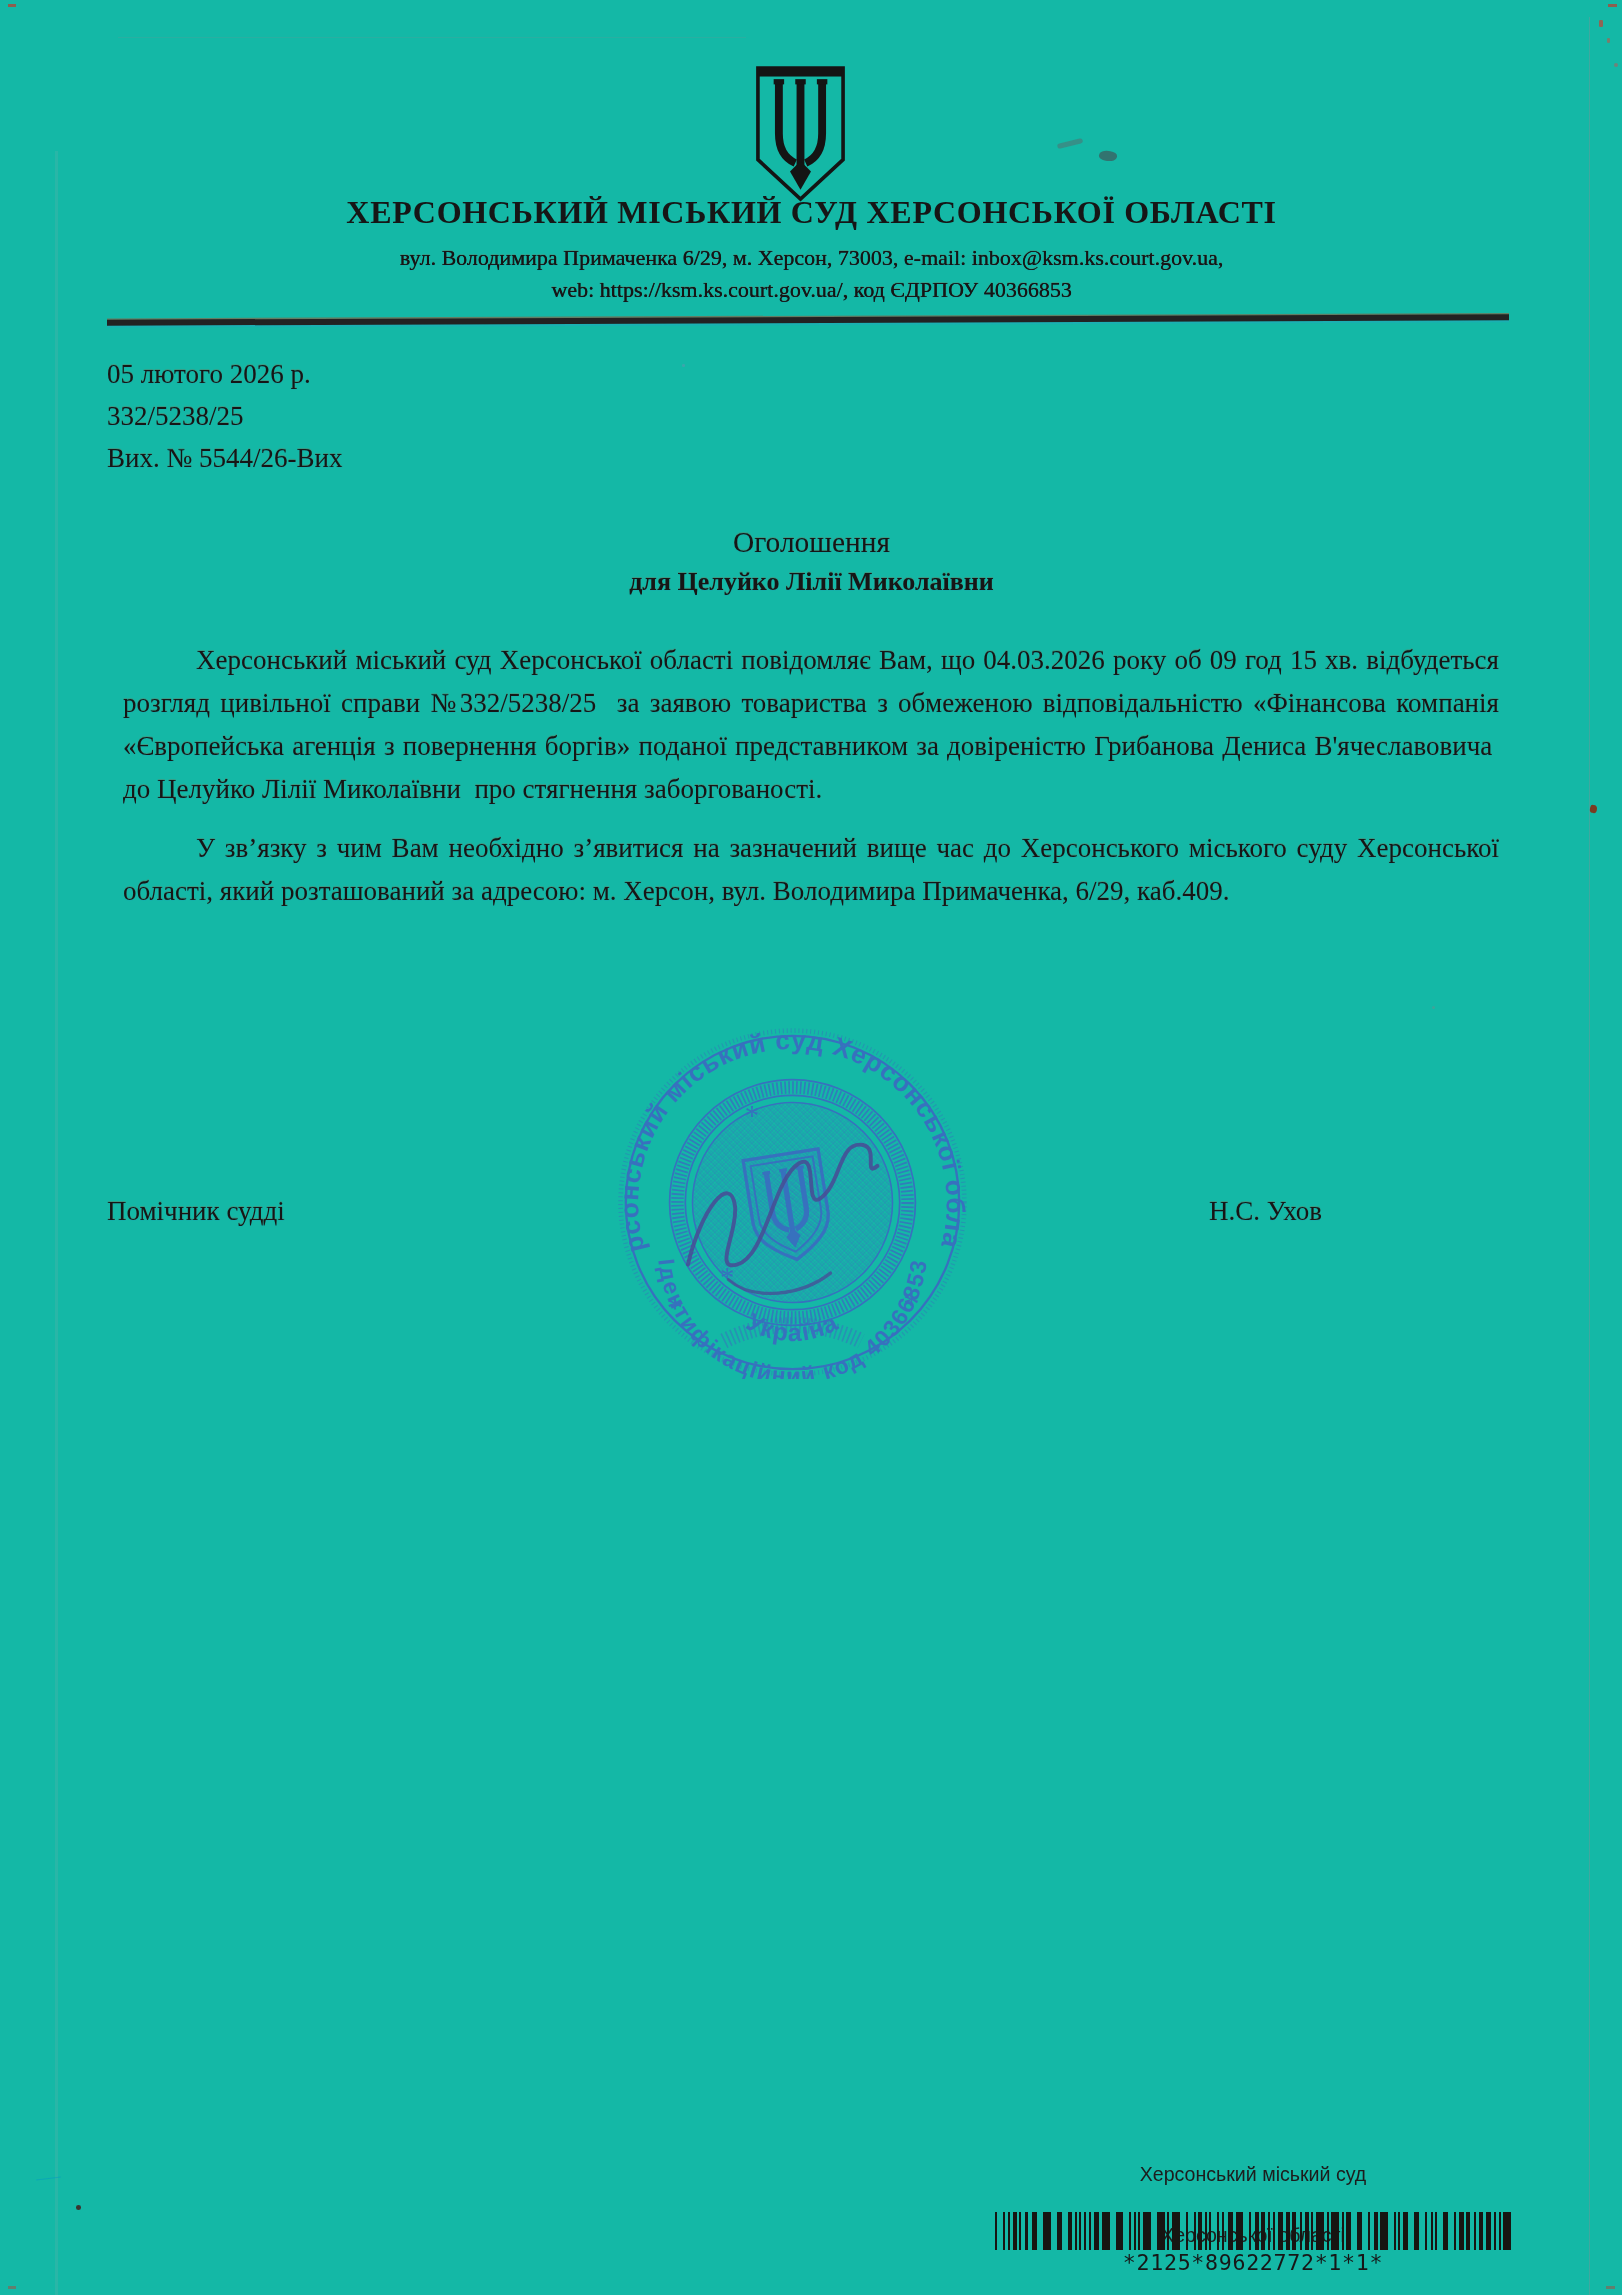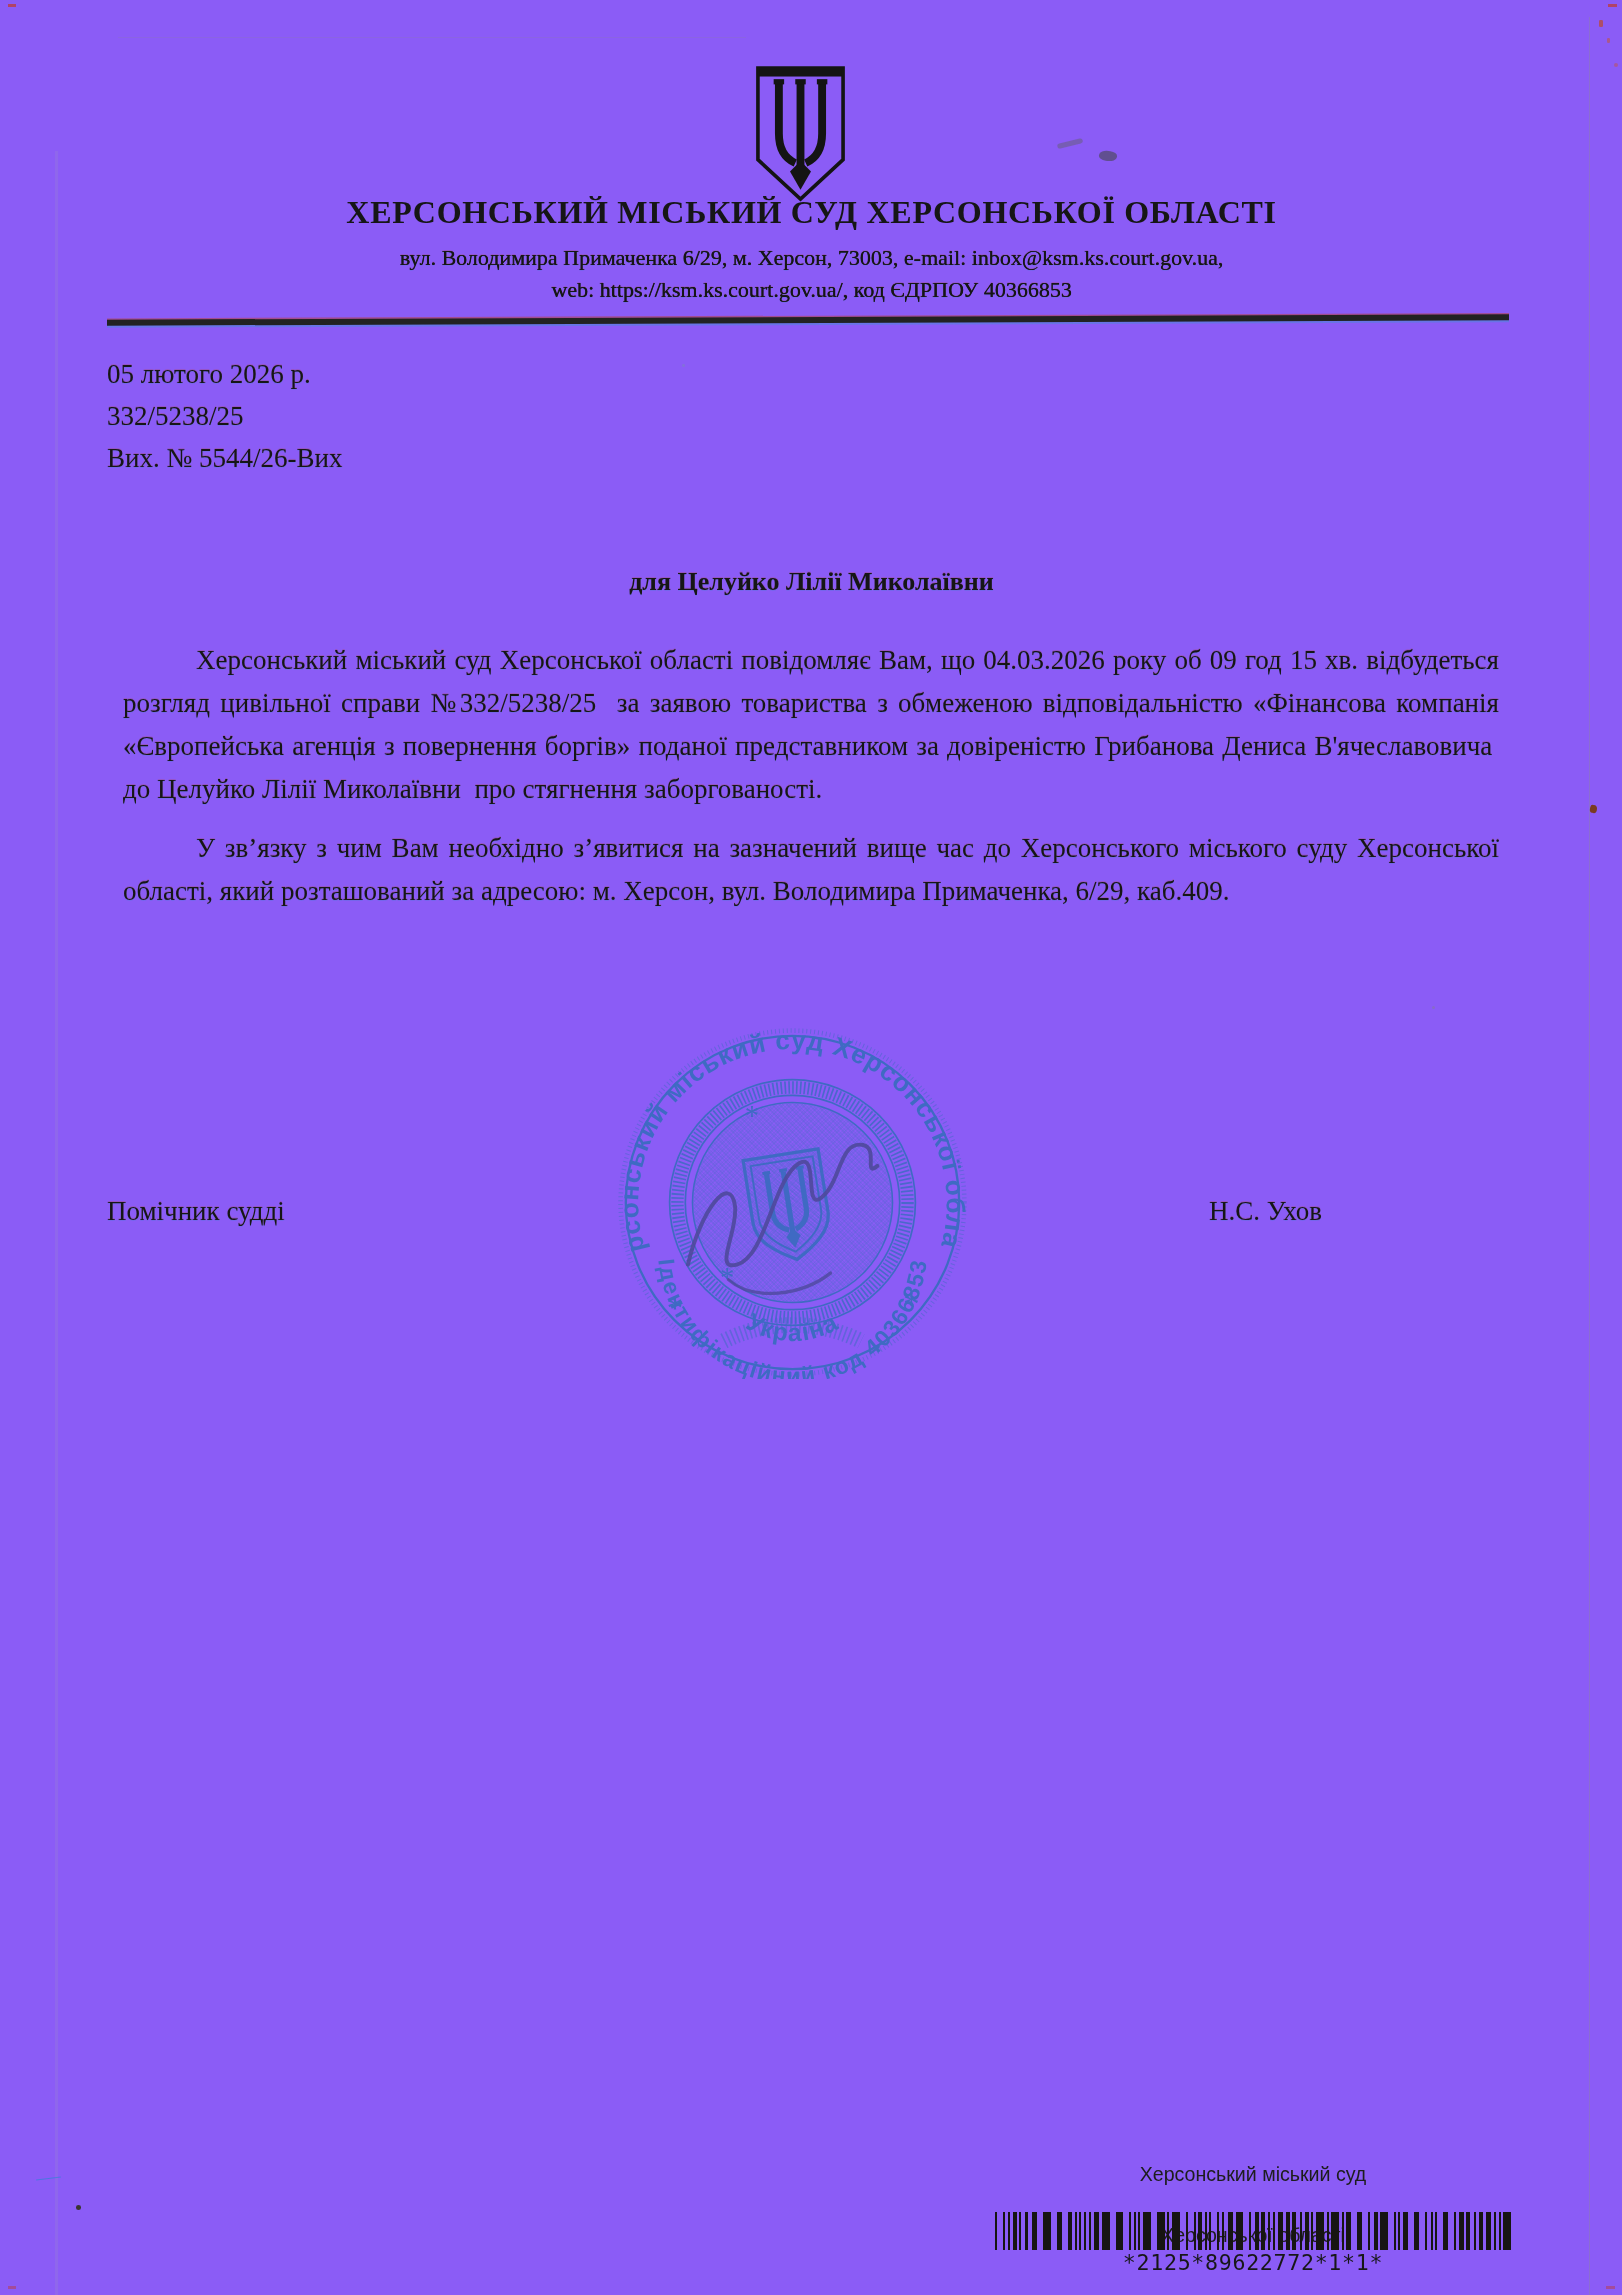--- a/index.html
+++ b/index.html
@@ -1,18 +1,18 @@
 <!DOCTYPE html>
 <html lang="uk" style="font-size:10.5px"><head>
 <meta charset="utf-8">
 <style>
   html,body{margin:0;padding:0;background:#d8d8d8;}
   #page{
     position:relative;width:1623px;height:2295px;margin:0 auto;
-    background:#8b5cf6;overflow:hidden;
+    background:#14b8a6;overflow:hidden;
     font-family:"Liberation Serif", serif;color:#161616;
   }
   .abs{position:absolute;}
   .ink{
     color:#161616;
     text-shadow:0 -0.7px 0 rgba(185,60,25,.22), 0 0.9px 0 rgba(30,150,195,.20);
   }
   
   #court-name{
     left:0;right:0;top:194px;text-align:center;
@@ -94,20 +94,21 @@
   <div class="abs addr" id="addr1">вул. Володимира Примаченка  6/29, м. Херсон, 73003, e-mail: inbox@ksm.ks.court.gov.ua,</div>
   <div class="abs addr" id="addr2">web: https://ksm.ks.court.gov.ua/, код ЄДРПОУ 40366853</div>
   <div class="abs" id="head-rule"></div>
 
   <div class="abs ink" id="ref">
     <div>05 лютого 2026 р.</div>
     <div>332/5238/25</div>
     <div>Вих. № 5544/26-Вих</div>
   </div>
 
+  <div class="abs ink" id="doc-title">Оголошення</div>
   <div class="abs ink" id="doc-subtitle">для Целуйко Лілії Миколаївни</div>
 
   <div class="abs ink" id="bodytext">
     <p>Херсонський міський суд Херсонської області повідомляє Вам, що 04.03.2026 року об 09 год 15 хв. відбудеться розгляд цивільної справи №332/5238/25&nbsp; за заявою товариства з обмеженою відповідальністю «Фінансова компанія «Європейська агенція з повернення боргів» поданої представником за довіреністю Грибанова Дениса В'ячеславовича&nbsp; до Целуйко Лілії Миколаївни&nbsp; про стягнення заборгованості.</p>
     <p>У зв’язку з чим Вам необхідно з’явитися на зазначений вище час до Херсонського міського суду Херсонської області, який розташований за адресою: м. Херсон, вул. Володимира Примаченка, 6/29, каб.409.</p>
   </div>
 
   <svg class="abs" style="left:616px;top:1026px" width="353" height="353" viewBox="-270 -270 540 540" aria-hidden="true">
     <defs>
       <path id="arcTop" d="M -228,62 A 236,236 0 1 1 228,62"></path>

